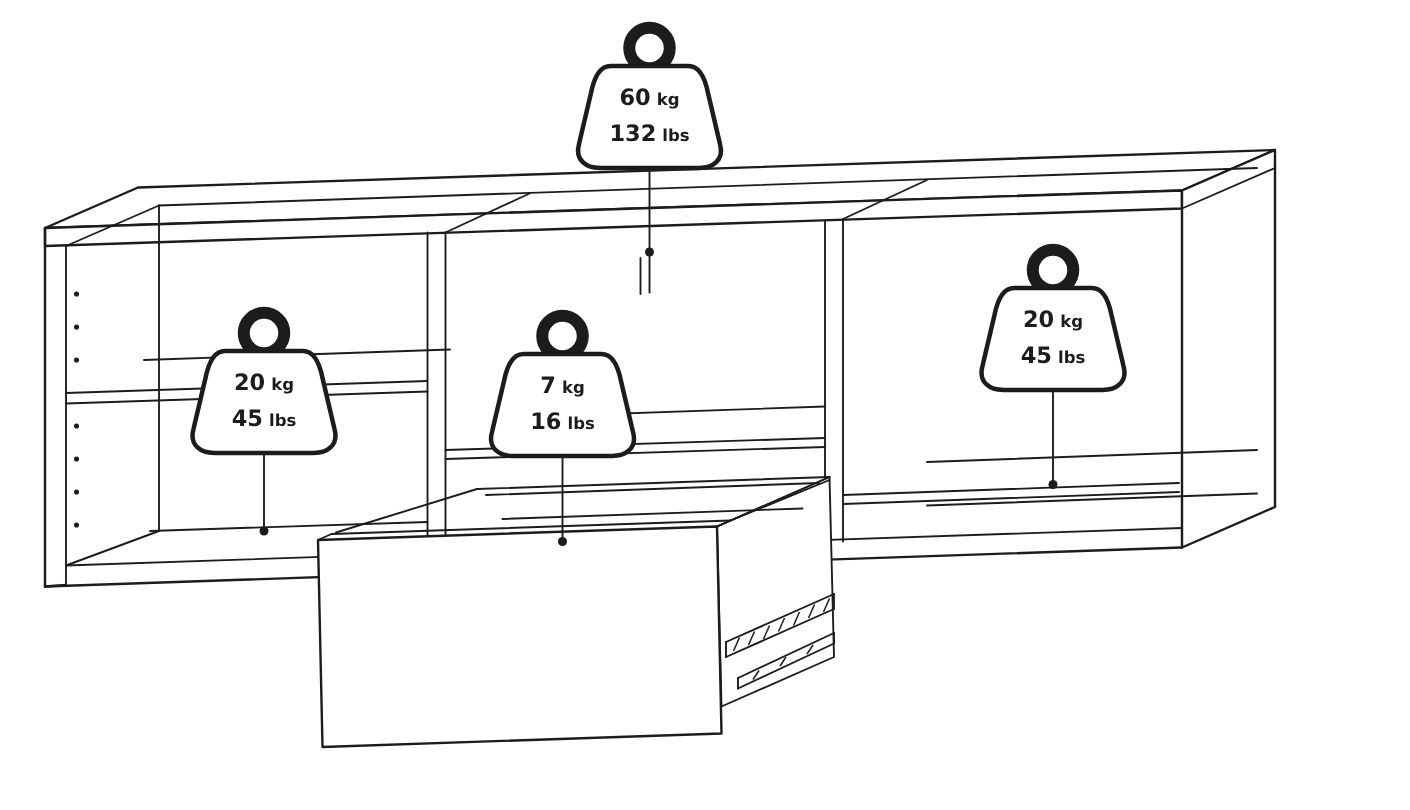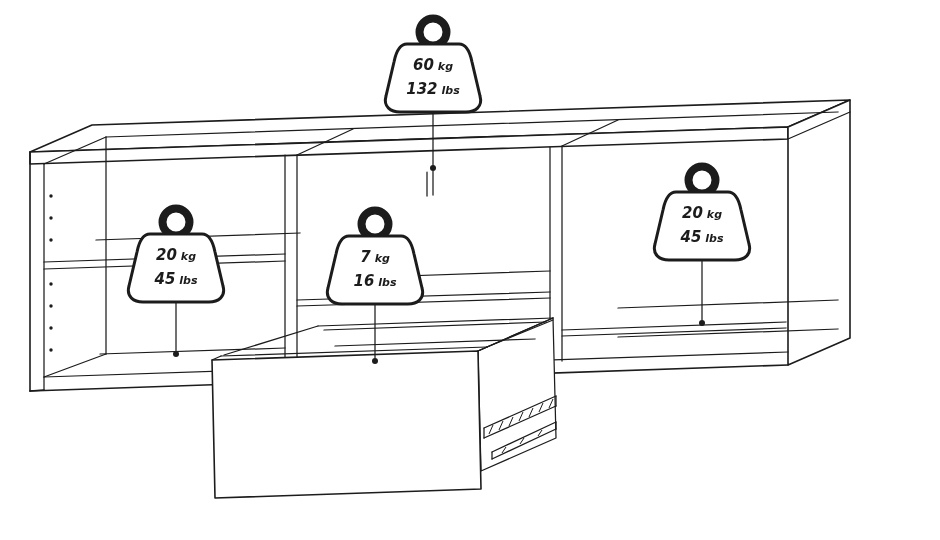--- a/index.html
+++ b/index.html
@@ -1,16 +1,16 @@
 <!DOCTYPE html>
 <html style="--line: #1c1c1c; --bg: #ffffff;"><head>
 <meta charset="utf-8">
 <style>
   html,body{margin:0;padding:0;background:#fff;}
-  .stage{width:892px;height:540px;background:var(--bg,#ffffff);font-family:"DejaVu Sans",sans-serif;position:relative;overflow:hidden;font-style:italic;}
+  .stage{width:892px;height:540px;background:var(--bg,#ffffff);font-family:"DejaVu Sans",sans-serif;position:relative;overflow:hidden;}
   svg{display:block;}
   .ln{stroke:var(--line,#1c1c1c);stroke-width:1.25;fill:none;stroke-linecap:round;}
   .lnb{stroke:var(--line,#1c1c1c);stroke-width:1.6;fill:none;stroke-linecap:round;}
   .face{fill:#fff;stroke:var(--line,#1c1c1c);stroke-width:1.6;stroke-linejoin:round;}
   .facei{fill:#fff;stroke:var(--line,#1c1c1c);stroke-width:1.25;stroke-linejoin:round;}
   .dot{fill:var(--line,#1c1c1c);}
   .hole{fill:var(--line,#1c1c1c);}
   .tick{stroke:var(--line,#1c1c1c);stroke-width:1;}
   .kb-handle{fill:#fff;stroke:var(--line,#1c1c1c);stroke-width:8;}
   .kb-body{fill:#fff;stroke:var(--line,#1c1c1c);stroke-width:3;stroke-linejoin:round;}

